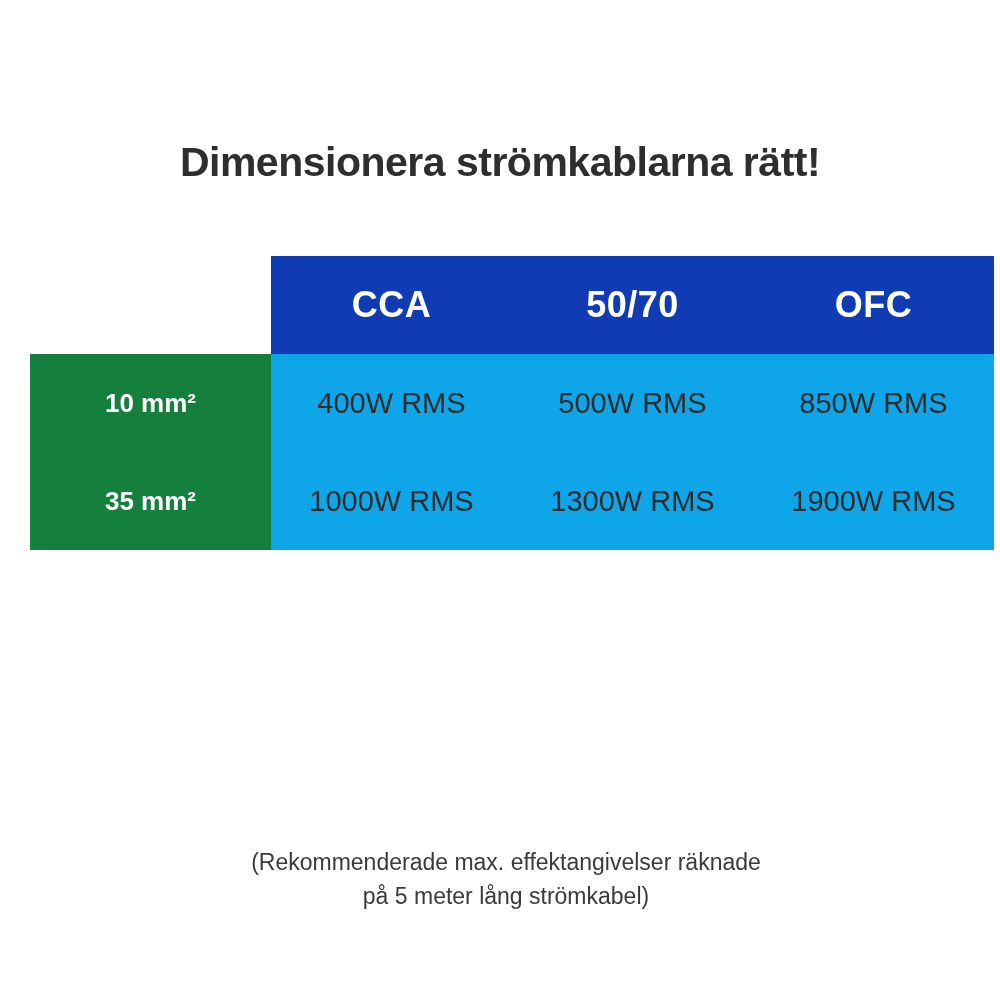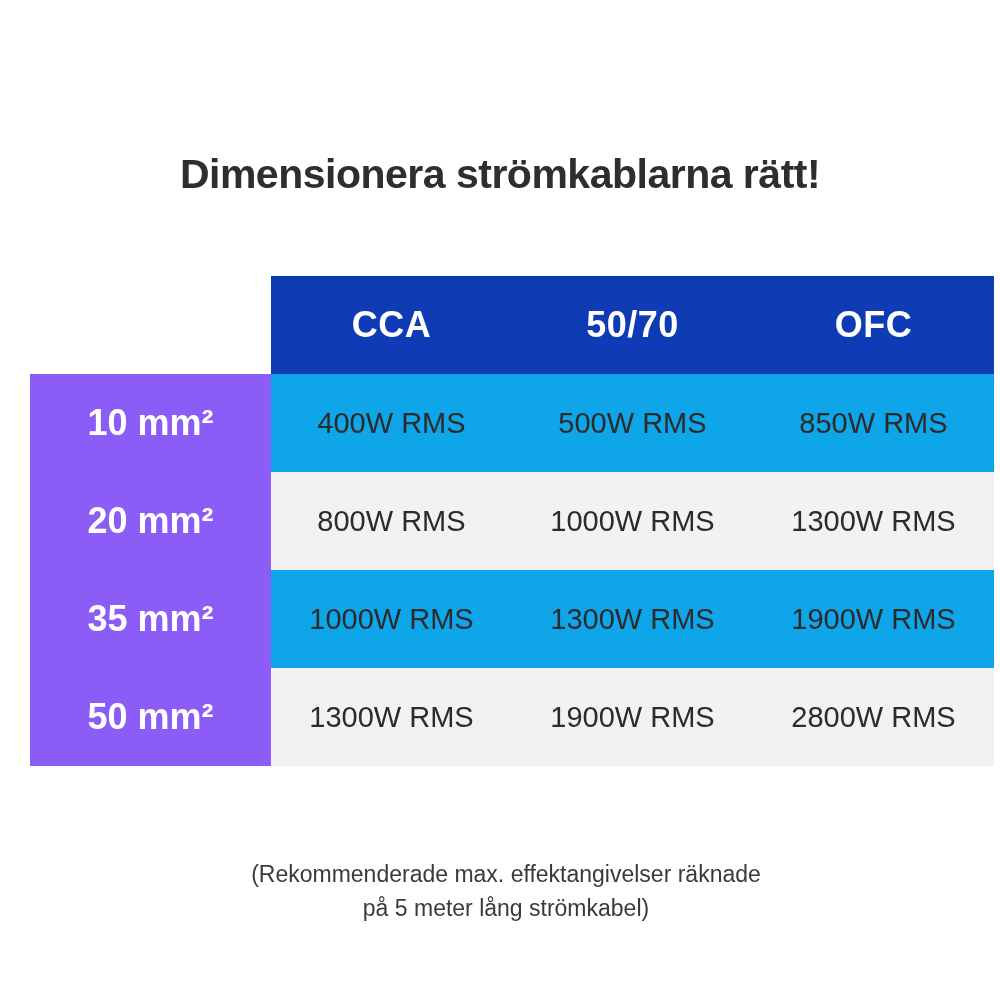--- a/index.html
+++ b/index.html
@@ -13,39 +13,38 @@
     font-family: "Liberation Sans", sans-serif;
     color: #2b2b2b;
     overflow: hidden;
   }
 
   .page {
     position: relative;
     width: 1000px;
     height: 904px;
     box-sizing: border-box;
-    margin-top: 12px;
   }
 
   .title {
     position: absolute;
     top: 112px;
     left: 0;
     width: 1000px;
     text-align: center;
     font-size: 41px;
     font-weight: bold;
     letter-spacing: -0.5px;
     color: #2e2e2e;
   }
 
   
   .table-wrap {
     position: absolute;
-    top: 264px;
+    top: 256px;
     left: 18px;
     width: 964px;
     padding-left: 12px;
   }
 
   table.spec {
     border-collapse: collapse;
     table-layout: fixed;
     width: 964px;
   }
@@ -70,23 +69,23 @@
   .head-cell {
     background: #0f3cb5;
     color: #ffffff;
     font-size: 36px;
     font-weight: bold;
     letter-spacing: 0.5px;
   }
 
   
   .row-label {
-    background: #8b5cf6;
+    background: #15803d;
     color: #ffffff;
-    font-size: 36px;
+    font-size: 26px;
     font-weight: bold;
   }
 
   
   .data-cell {
     font-size: 29px;
     color: #2b2b2b;
     background: #0ea5e9;
     font-weight: normal;
   }
@@ -130,37 +129,25 @@
           <th class="head-cell">OFC</th>
         </tr>
       </thead>
       <tbody>
         <tr>
           <th class="row-label">10 mm²</th>
           <td class="data-cell">400W RMS</td>
           <td class="data-cell">500W RMS</td>
           <td class="data-cell">850W RMS</td>
         </tr>
-        <tr class="alt">
-          <th class="row-label">20 mm²</th>
-          <td class="data-cell">800W RMS</td>
-          <td class="data-cell">1000W RMS</td>
-          <td class="data-cell">1300W RMS</td>
-        </tr>
         <tr>
           <th class="row-label">35 mm²</th>
           <td class="data-cell">1000W RMS</td>
           <td class="data-cell">1300W RMS</td>
           <td class="data-cell">1900W RMS</td>
-        </tr>
-        <tr class="alt">
-          <th class="row-label">50 mm²</th>
-          <td class="data-cell">1300W RMS</td>
-          <td class="data-cell">1900W RMS</td>
-          <td class="data-cell">2800W RMS</td>
         </tr>
       </tbody>
     </table>
   </div>
 
   <div class="footnote">
     <span class="line">(Rekommenderade max. effektangivelser räknade</span>
     <span class="line">på 5 meter lång strömkabel)</span>
   </div>
 

